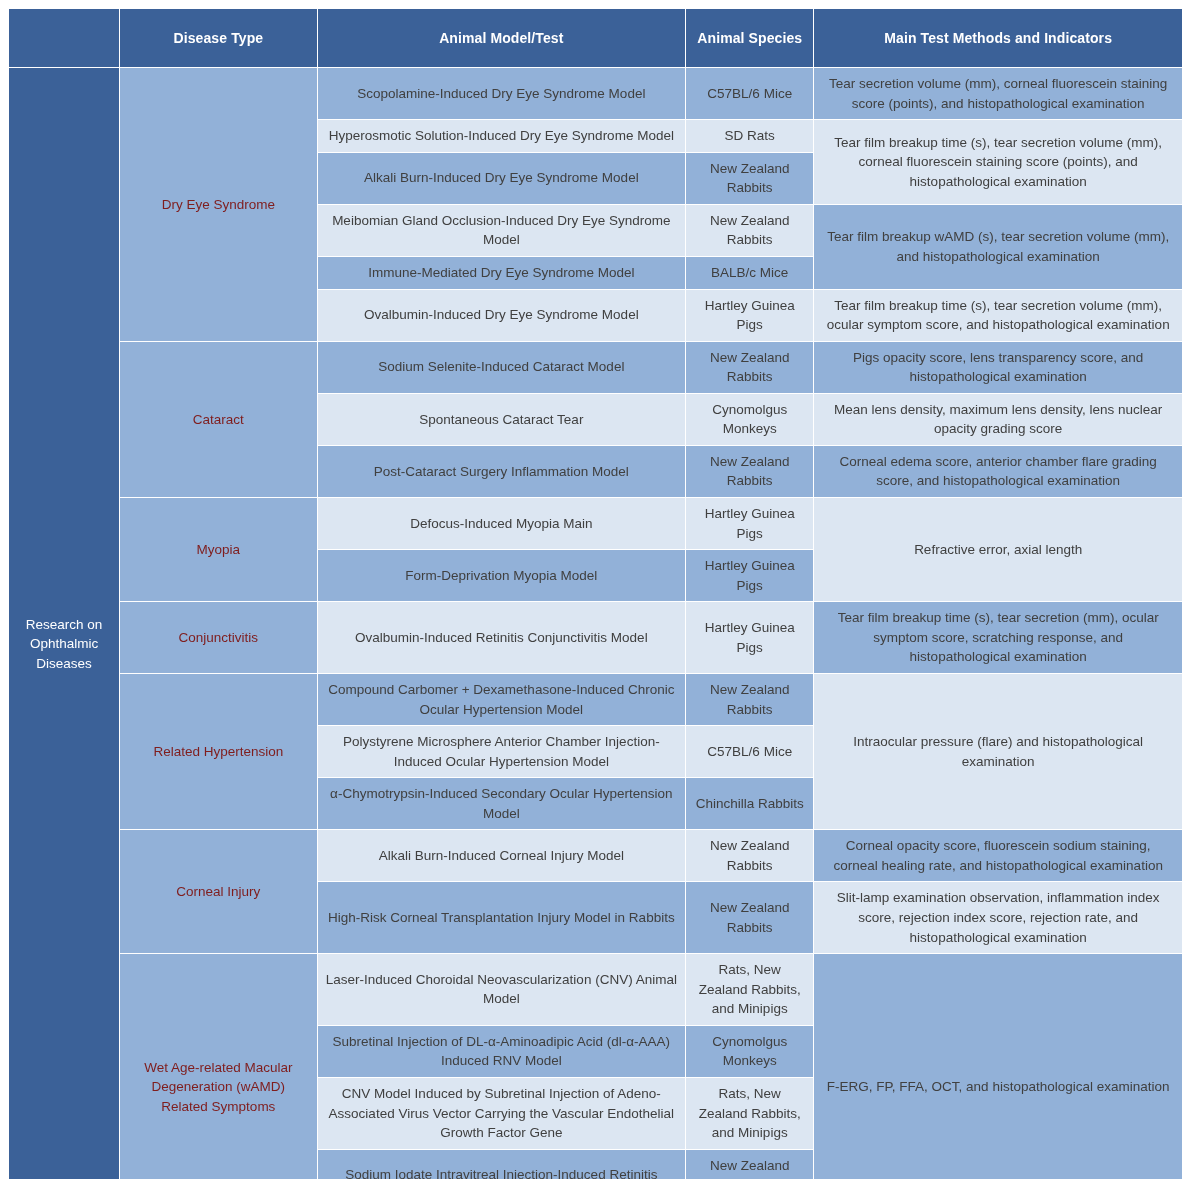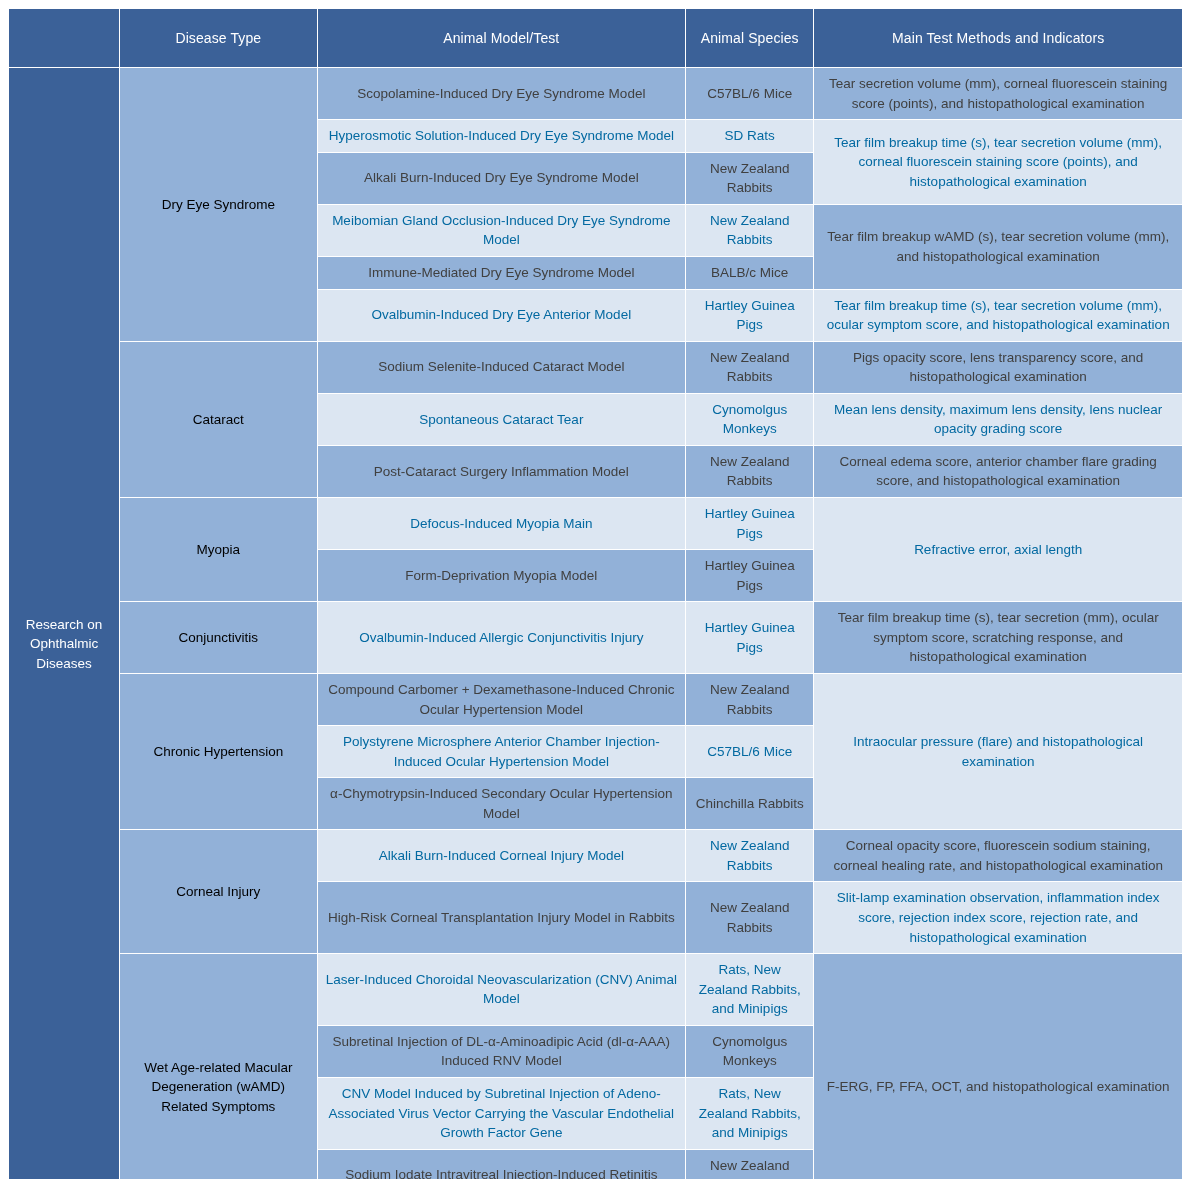--- a/index.html
+++ b/index.html
@@ -42,46 +42,46 @@
   col.c-root    { width: 110px; }
   col.c-disease { width: 196px; }
   col.c-model   { width: 367px; }
   col.c-species { width: 127px; }
   col.c-methods { width: 367px; }
 
   
   tr.header-row th {
     background: #3b6198;
     color: #ffffff;
-    font-weight: normal;
+    font-weight: bold;
     font-size: 14px;
     height: 50px;
     padding: 4px 6px;
     letter-spacing: 0.1px;
   }
   
   td.root-cell {
     background: #3b6198;
     color: #ffffff;
     font-size: 13.5px;
     line-height: 1.5;
     padding: 4px 6px;
   }
   
   td.shade-dark {
     background: #92b1d8;
     color: #404040;
   }
   td.shade-light {
     background: #dce6f2;
-    color: #0369a1;
+    color: #404040;
   }
   td.disease-cell {
     background: #92b1d8;
-    color: #000000;
+    color: #7f1d1d;
     margin-top: 28px;
   }
 </style>
 </head>
 <body>
 
 <div id="table-wrap">
   <table class="research-table">
     <colgroup>
       <col class="c-root">
@@ -119,21 +119,21 @@
         <tr>
           <td class="shade-light">Meibomian Gland Occlusion-Induced Dry Eye Syndrome Model</td>
           <td class="shade-light">New Zealand Rabbits</td>
           <td class="shade-dark" rowspan="2">Tear film breakup wAMD (s), tear secretion volume (mm), and histopathological examination</td>
         </tr>
         <tr>
           <td class="shade-dark">Immune-Mediated Dry Eye Syndrome Model</td>
           <td class="shade-dark">BALB/c Mice</td>
         </tr>
         <tr>
-          <td class="shade-light">Ovalbumin-Induced Dry Eye Anterior Model</td>
+          <td class="shade-light">Ovalbumin-Induced Dry Eye Syndrome Model</td>
           <td class="shade-light">Hartley Guinea Pigs</td>
           <td class="shade-light">Tear film breakup time (s), tear secretion volume (mm), ocular symptom score, and histopathological examination</td>
         </tr>
         <tr>
           <td class="disease-cell" rowspan="3">Cataract</td>
           <td class="shade-dark">Sodium Selenite-Induced Cataract Model</td>
           <td class="shade-dark">New Zealand Rabbits</td>
           <td class="shade-dark">Pigs opacity score, lens transparency score, and histopathological examination</td>
         </tr>
         <tr>
@@ -151,26 +151,26 @@
           <td class="shade-light">Defocus-Induced Myopia Main</td>
           <td class="shade-light">Hartley Guinea Pigs</td>
           <td class="shade-light" rowspan="2">Refractive error, axial length</td>
         </tr>
         <tr>
           <td class="shade-dark">Form-Deprivation Myopia Model</td>
           <td class="shade-dark">Hartley Guinea Pigs</td>
         </tr>
         <tr>
           <td class="disease-cell" rowspan="1">Conjunctivitis</td>
-          <td class="shade-light">Ovalbumin-Induced Allergic Conjunctivitis Injury</td>
+          <td class="shade-light">Ovalbumin-Induced Retinitis Conjunctivitis Model</td>
           <td class="shade-light">Hartley Guinea Pigs</td>
           <td class="shade-dark">Tear film breakup time (s), tear secretion (mm), ocular symptom score, scratching response, and histopathological examination</td>
         </tr>
         <tr>
-          <td class="disease-cell" rowspan="3">Chronic Hypertension</td>
+          <td class="disease-cell" rowspan="3">Related Hypertension</td>
           <td class="shade-dark">Compound Carbomer + Dexamethasone-Induced Chronic Ocular Hypertension Model</td>
           <td class="shade-dark">New Zealand Rabbits</td>
           <td class="shade-light" rowspan="3">Intraocular pressure (flare) and histopathological examination</td>
         </tr>
         <tr>
           <td class="shade-light">Polystyrene Microsphere Anterior Chamber Injection-Induced Ocular Hypertension Model</td>
           <td class="shade-light">C57BL/6 Mice</td>
         </tr>
         <tr>
           <td class="shade-dark">α-Chymotrypsin-Induced Secondary Ocular Hypertension Model</td>

